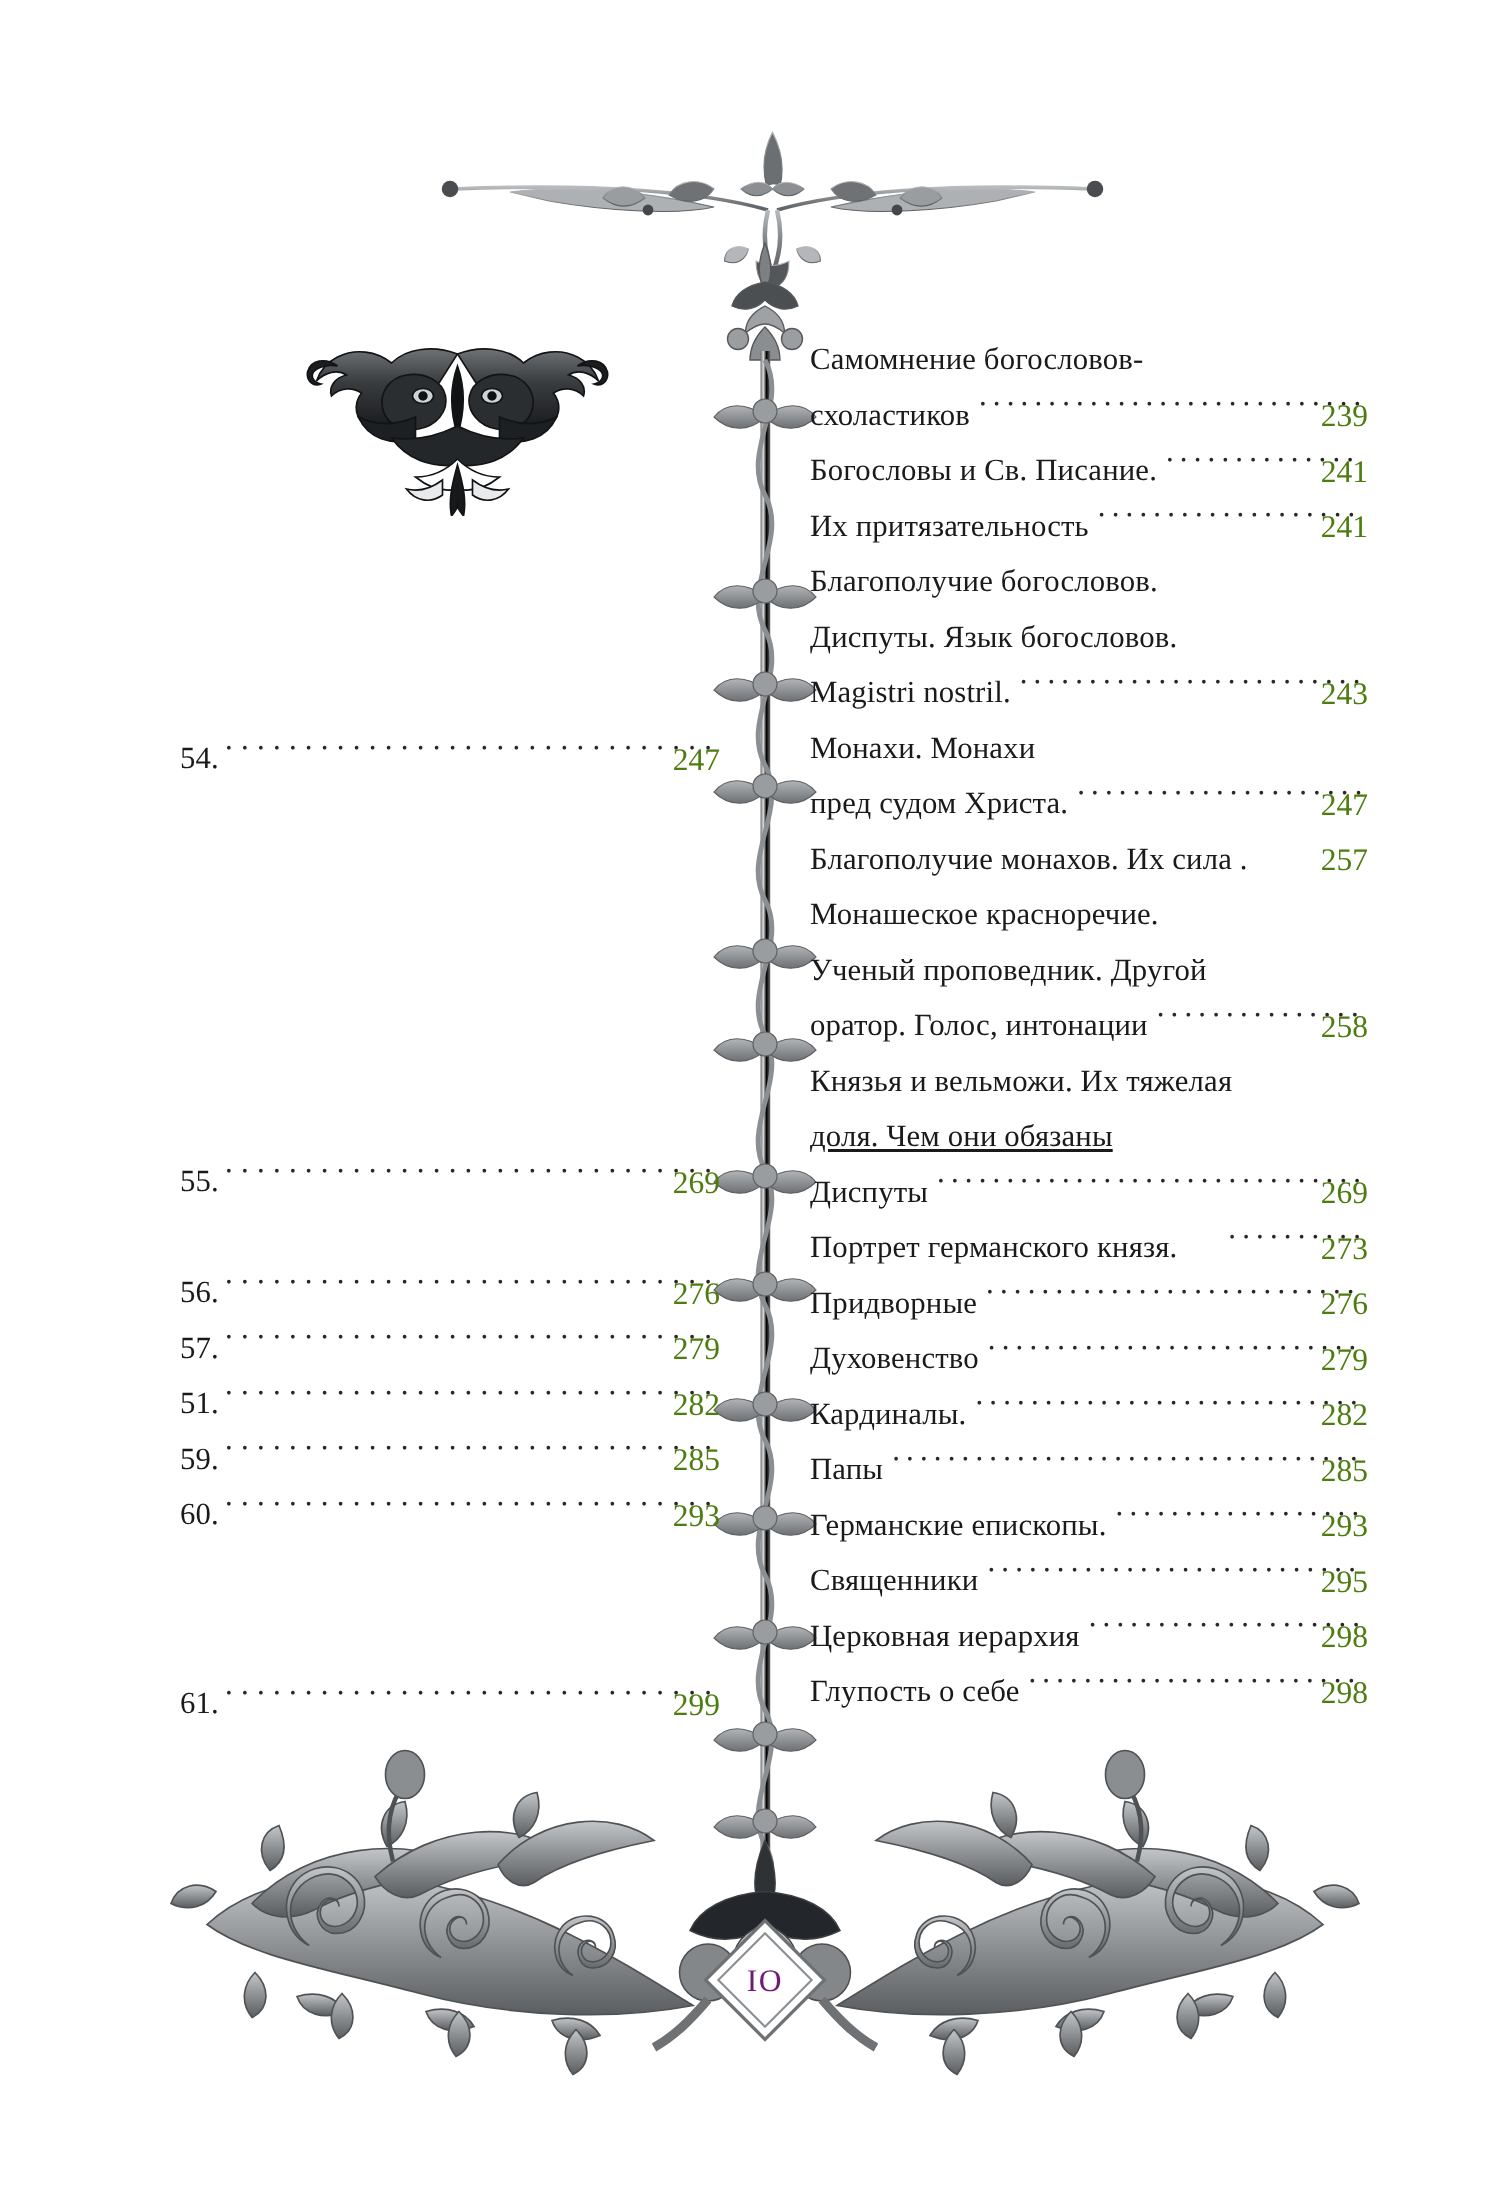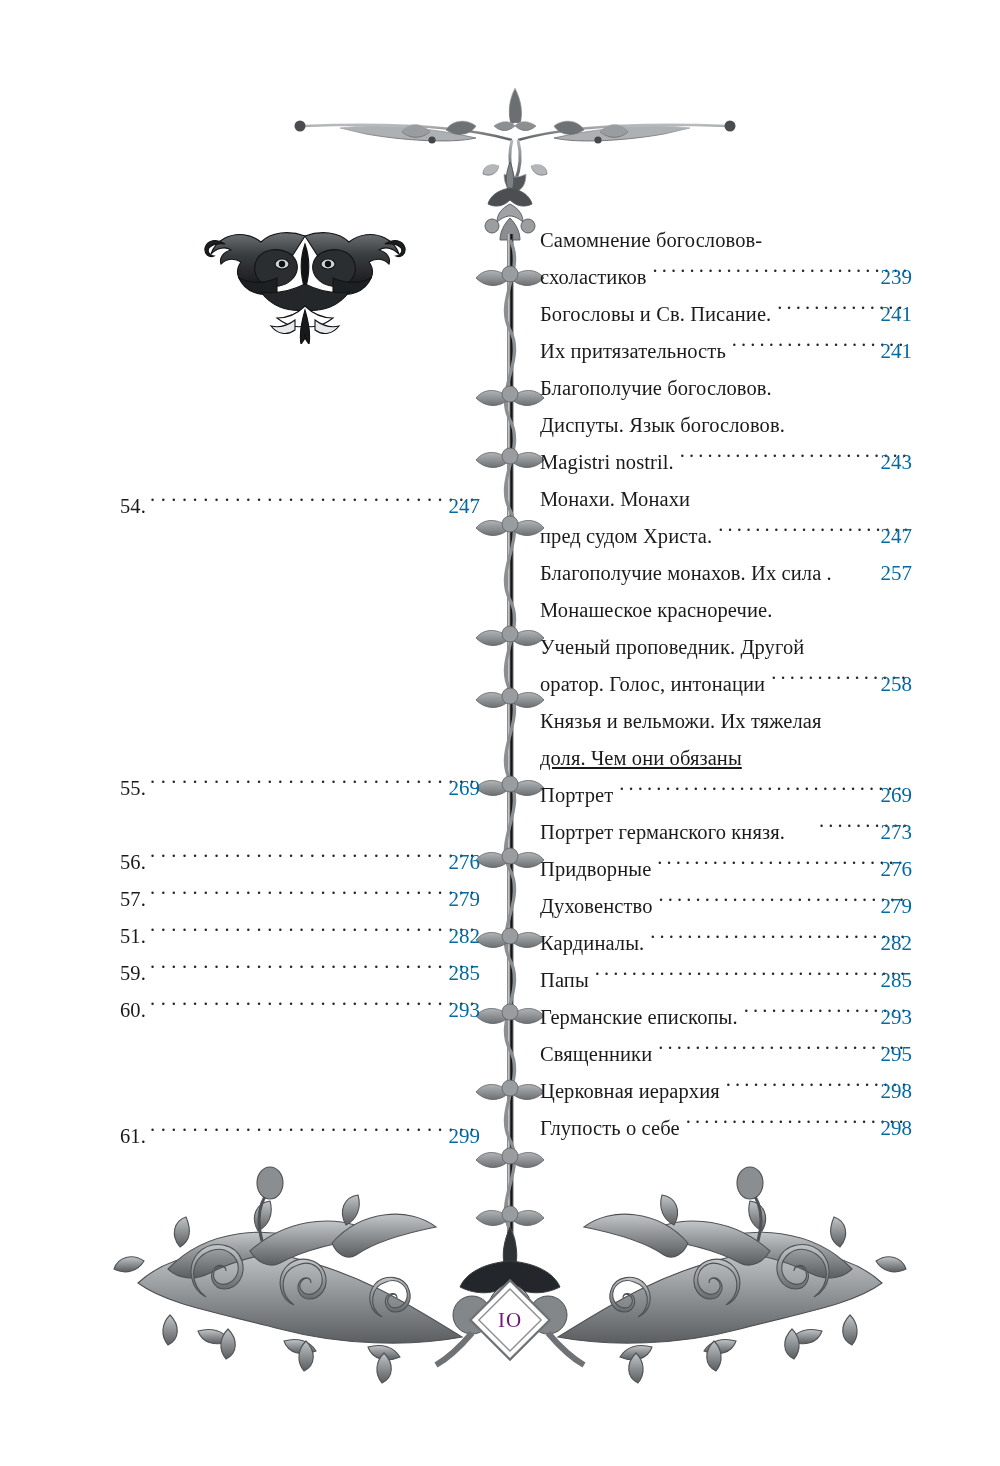--- a/index.html
+++ b/index.html
@@ -135,21 +135,21 @@
     letter-spacing: -0.5px;
     color: #2a2724;
   }
   .entry.no-leader .leader::before { content: ""; }
 
   .entry .page {
     flex: 0 0 auto;
     min-width: 44px;
     text-align: right;
     font-size: 21px;
-    color: #0369a1;
+    color: #4d7c0f;
   }
   .entry.no-page .leader::before { content: ""; }
   .entry.no-page .leader { flex: 0 0 0; margin: 0; }
 
   .entry.latin .label {
     font-family: "Liberation Serif", "DejaVu Serif", serif;
   }
 
   
   .col-left .entry .label { min-width: 30px; }
@@ -505,21 +505,21 @@
         </div>
         <div class="entry no-leader no-page" style="top: 481px;">
           <span class="label">Князья и вельможи. Их тяжелая</span>
           <span class="leader"></span>
         </div>
         <div class="entry no-leader no-page" style="top: 518px; text-decoration: underline;">
           <span class="label">доля. Чем они обязаны</span>
           <span class="leader"></span>
         </div>
         <div class="entry" style="top: 555px;">
-          <span class="label">Портрет</span>
+          <span class="label">Диспуты</span>
           <span class="leader"></span>
           <span class="page">269</span>
         </div>
         <div class="entry" style="top: 592px; gap: 28px;">
           <span class="label">Портрет германского князя.</span>
           <span class="leader"></span>
           <span class="page">273</span>
         </div>
         <div class="entry" style="top: 629px;">
           <span class="label">Придворные</span>

